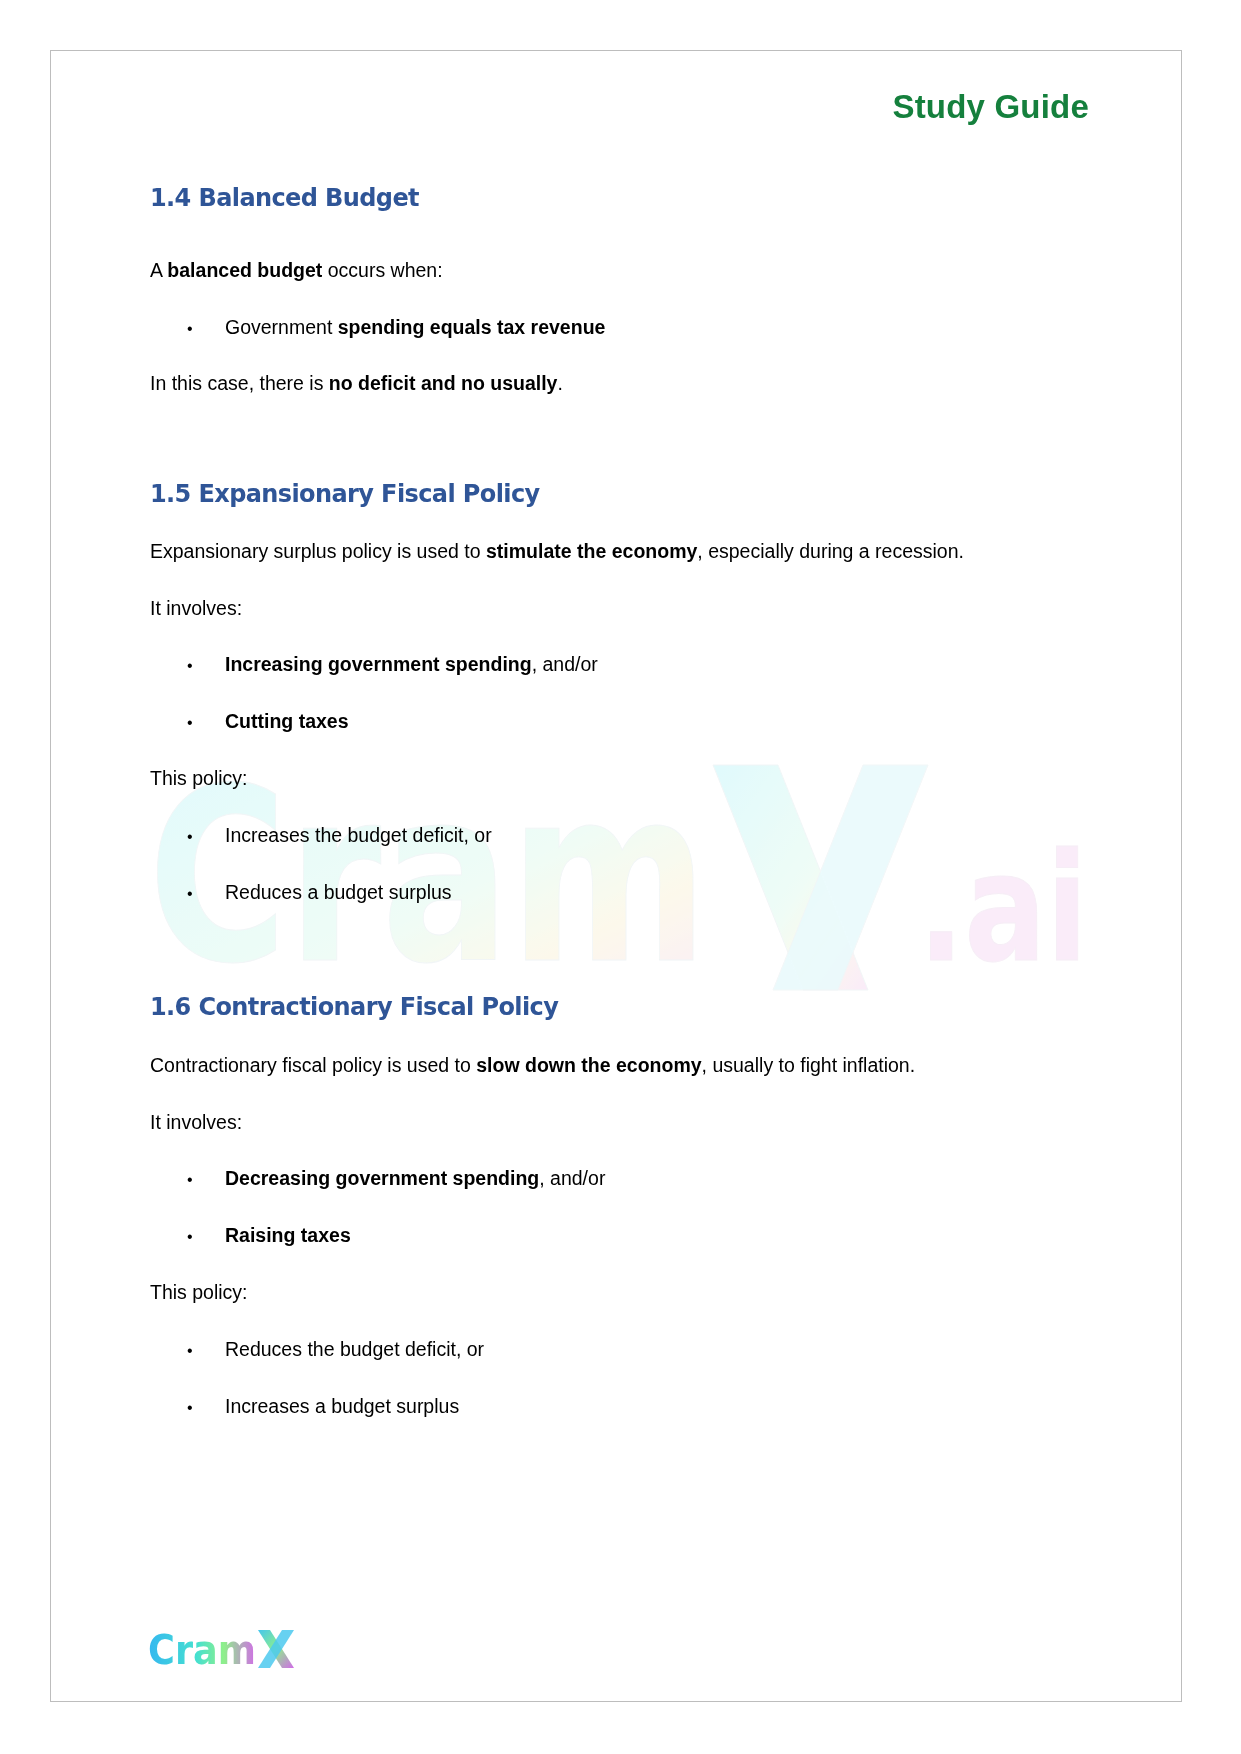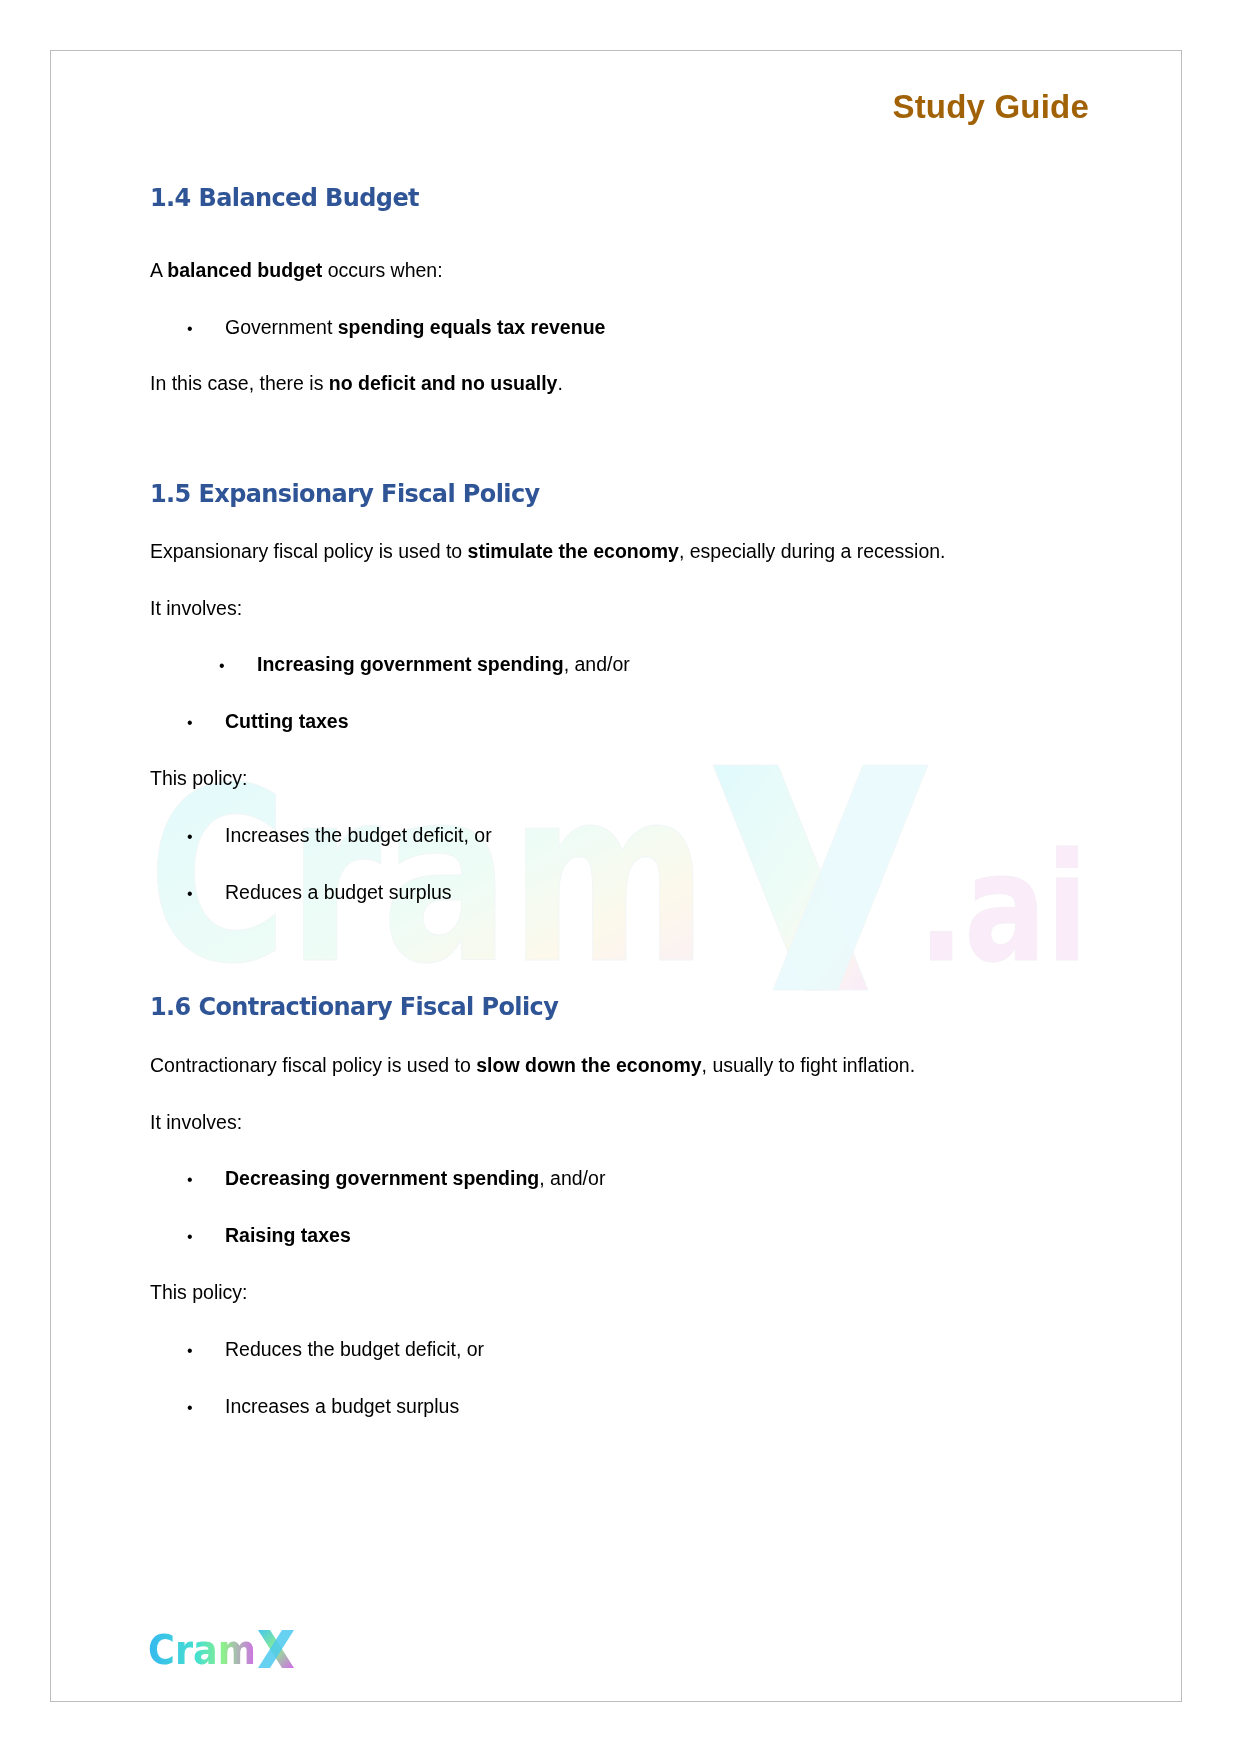--- a/index.html
+++ b/index.html
@@ -23,21 +23,21 @@
       height: 1652px;
       border: 1.5px solid #bdbdbd;
       box-sizing: border-box;
     }
     .doc-title {
       position: absolute;
       right: 152px;
       top: 88px;
       font-size: 33px;
       font-weight: bold;
-      color: #a16207;
+      color: #15803d;
       letter-spacing: 0.2px;
     }
     .content {
       position: absolute;
       left: 150px;
       top: 0;
       width: 940px;
     }
     .h2 {
       position: absolute;
@@ -121,24 +121,24 @@
   </div>
   <div class="li" style="top:316px;">
     <span class="bullet">•</span><span class="txt"><span>Government </span><b>spending equals tax revenue</b></span>
   </div>
   <div class="p" style="top:372px;">
     <span>In this case, there is </span><b>no deficit and no usually</b><span>.</span>
   </div>
 
   <div class="h2" style="top:480px;">1.5 Expansionary Fiscal Policy</div>
   <div class="p" style="top:540px;">
-    <span>Expansionary fiscal policy is used to </span><b>stimulate the economy</b><span>, especially during a recession.</span>
+    <span>Expansionary surplus policy is used to </span><b>stimulate the economy</b><span>, especially during a recession.</span>
   </div>
   <div class="p" style="top:597px;">It involves:</div>
-  <div class="li" style="top:653px;margin-left:32px;">
+  <div class="li" style="top:653px;">
     <span class="bullet">•</span><span class="txt"><b>Increasing government spending</b><span>, and/or</span></span>
   </div>
   <div class="li" style="top:710px;">
     <span class="bullet">•</span><span class="txt"><b>Cutting taxes</b></span>
   </div>
   <div class="p" style="top:767px;">This policy:</div>
   <div class="li" style="top:824px;">
     <span class="bullet">•</span><span class="txt">Increases the budget deficit, or</span>
   </div>
   <div class="li" style="top:881px;">

